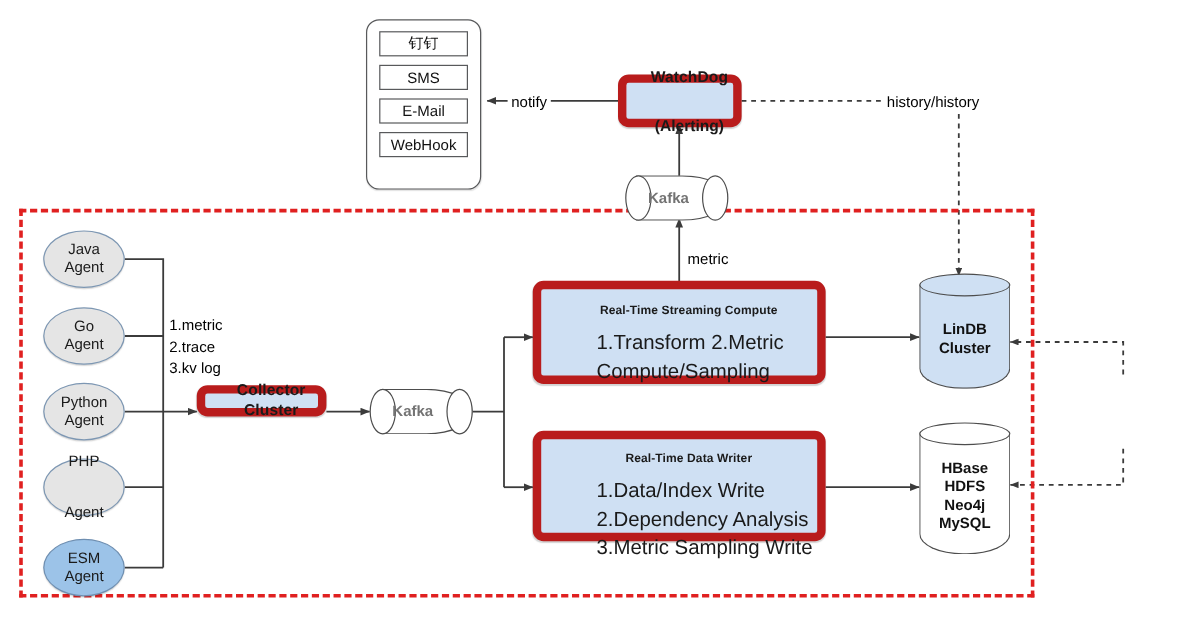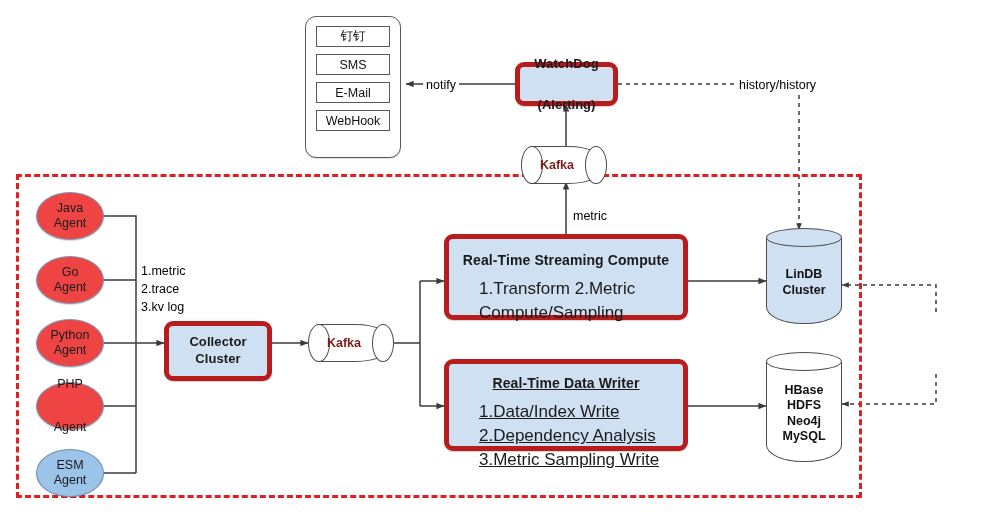--- a/index.html
+++ b/index.html
@@ -25,27 +25,28 @@
     display:flex;
     flex-direction:column;
     align-items:center;
     justify-content:center;
     text-align:center;
     color:#1a1a1a;
   }
   
   .proc{
     background:#cfe0f3;
-    border:5px solid #b91c1c;
+    border:7px solid #b91c1c;
     border-radius:9px;
     box-shadow:0 1px 1px rgba(0,0,0,.18);
+    padding-left:16px;
   }
   .proc .ttl{
     font-weight:bold;
-    font-size:14px;
+    font-size:10px;
     letter-spacing:.1px;
   }
   .proc .sub{
     font-size:13px;
     font-weight:bold;
     margin-top:24px;
   }
   .proc .lines{
     font-size:17px;
     text-align:left;
@@ -80,21 +81,21 @@
     align-items:center;
     justify-content:center;
     font-size:12.5px;
     color:#111;
     box-sizing:border-box;
   }
 
   
   .agent{
     border-radius:50%;
-    background:#ef4444;
+    background:#e5e5e5;
     border:1px solid #7d97b3;
     font-size:12.5px;
     line-height:1.22;
     box-shadow:0 1px 1px rgba(0,0,0,.16);
   }
   .agent.dark{ background:#9cc3e8; border-color:#6f8fb1;}
 
   
   .cyl{
     position:absolute;
@@ -155,21 +156,21 @@
     width:22px;
     border:1.3px solid #4d4d4d;
     border-radius:50%;
     background:#ffffff;
     box-sizing:border-box;
   }
   .hcyl .txt{
     position:absolute;
     left:0;right:0;top:0;bottom:0;
     display:flex;align-items:center;justify-content:center;
-    font-weight:bold;font-size:12.5px;color:#7f1d1d;
+    font-weight:bold;font-size:12.5px;color:#737373;
     padding-right:14px;box-sizing:border-box;
   }
 
   
   .lbl{
     position:absolute;
     font-size:12.5px;
     color:#000000;
     white-space:pre;
     line-height:1.42;
@@ -274,39 +275,39 @@
   </div>
   <div class="node agent dark" style="left:36px; top:449px; width:68px; height:48px;">
     <div>ESM</div>
     <div>Agent</div>
   </div>
 
   <div class="lbl" style="left:141px; top:263px;">1.metric
 2.trace
 3.kv log</div>
 
-  <div class="node proc small" style="left:164px; top:321px; width:108px; height:60px;">
+  <div class="node proc small" style="left:164px; top:321px; width:108px; height:26px;">
     <div class="ttl">Collector</div>
     <div class="ttl">Cluster</div>
   </div>
 
   <div class="hcyl" style="left:308px; top:324px; width:86px; height:38px;">
     <div class="body"></div>
     <div class="cap" style="left:0;"></div>
     <div class="cap" style="left:auto; right:0; width:22px;"></div>
     <div class="txt">Kafka</div>
   </div>
 
   <div class="node proc" style="left:444px; top:234px; width:244px; height:86px; justify-content:flex-start; padding-top:13px;">
     <div class="ttl">Real-Time Streaming Compute</div>
     <div class="lines">1.Transform
 2.Metric Compute/Sampling</div>
   </div>
 
-  <div class="node proc" style="left:444px; top:359px; width:244px; height:92px; justify-content:flex-start; padding-top:11px;text-decoration:underline;">
+  <div class="node proc" style="left:444px; top:359px; width:244px; height:92px; justify-content:flex-start; padding-top:11px;">
     <div class="ttl">Real-Time Data Writer</div>
     <div class="lines">1.Data/Index Write
 2.Dependency Analysis
 3.Metric Sampling Write</div>
   </div>
 
   <div class="cyl" style="left:766px; top:228px; width:76px; height:96px;">
     <div class="body"></div>
     <div class="top"></div>
     <div class="txt">

